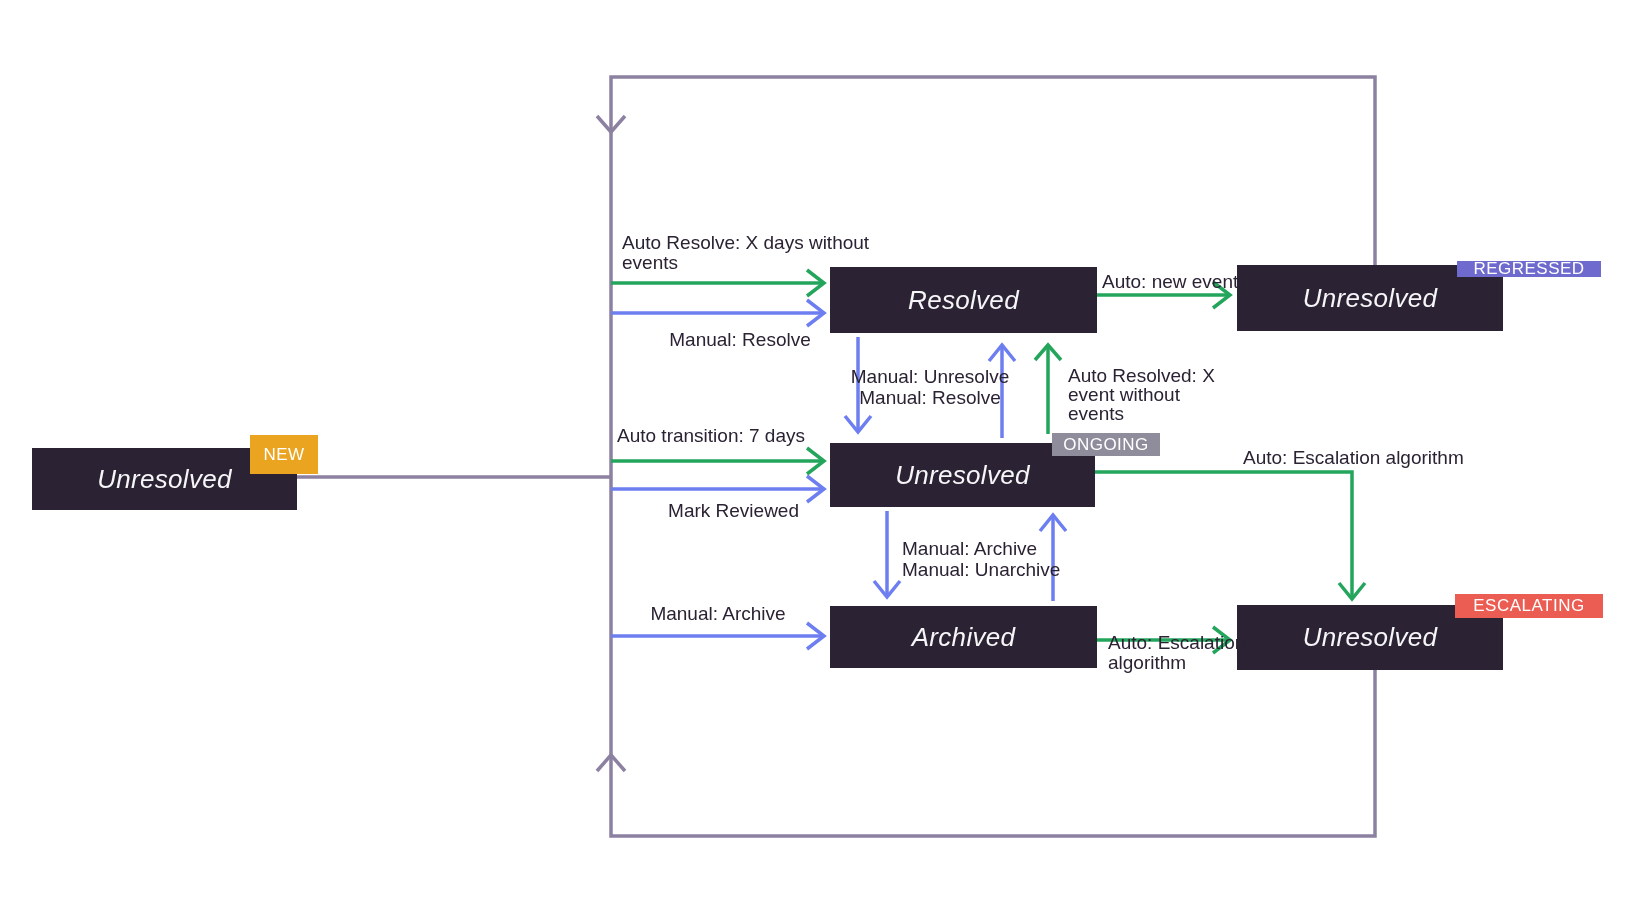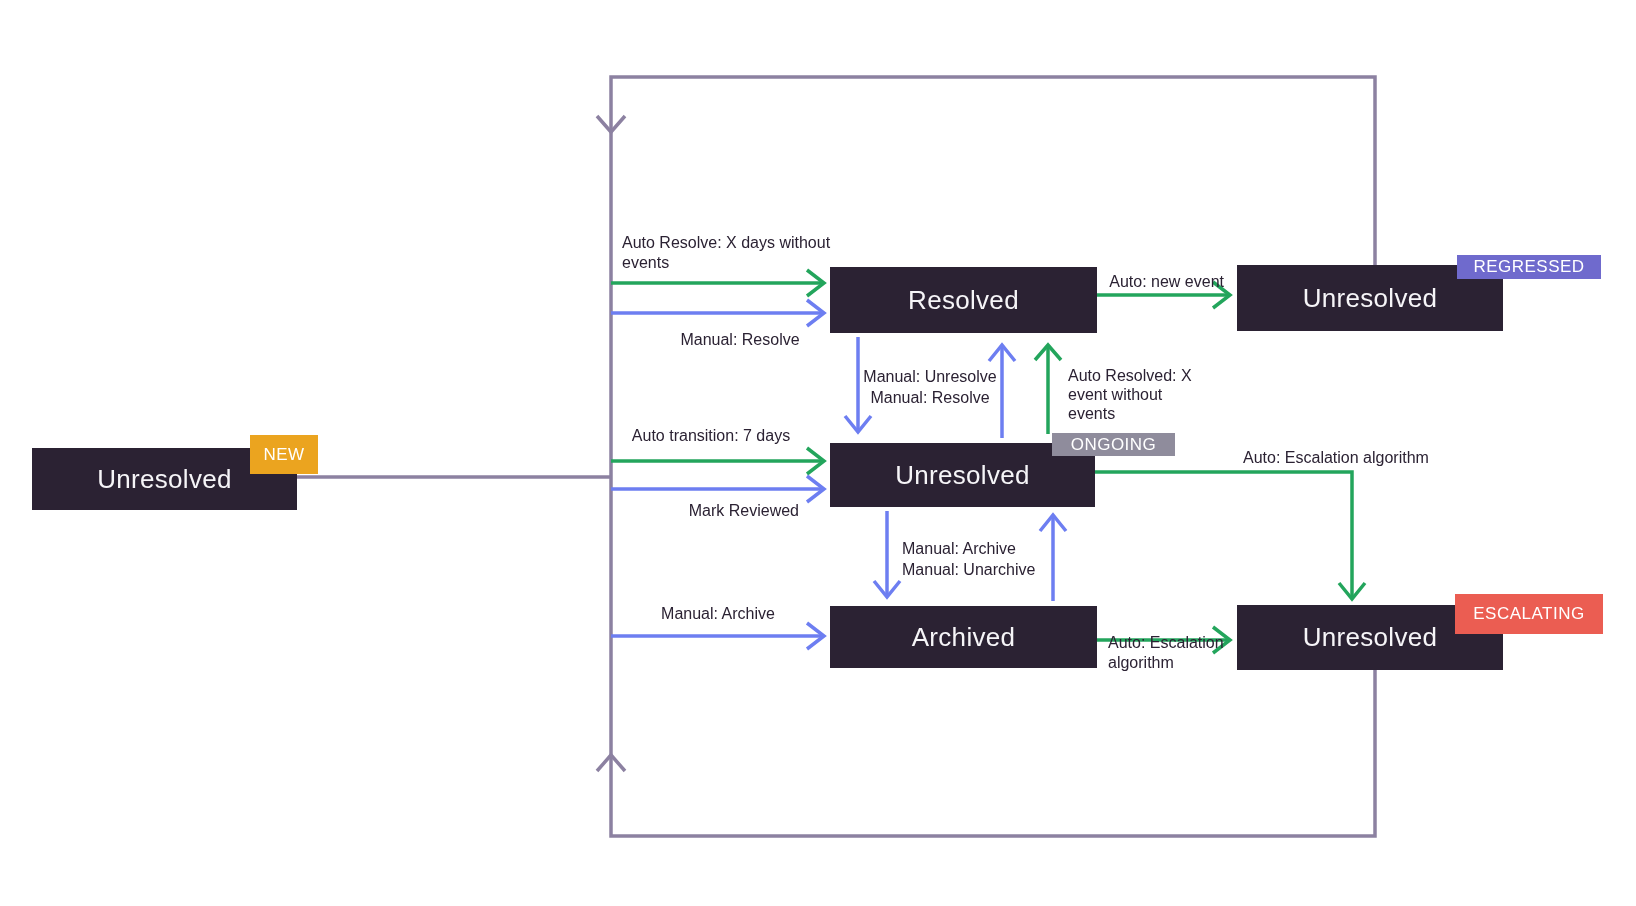--- a/index.html
+++ b/index.html
@@ -10,33 +10,33 @@
   }
   #diagram{position:absolute;left:0;top:0;width:1636px;height:906px;}
   svg.wires{position:absolute;left:0;top:0;}
   svg.wires path{fill:none;stroke-width:3.5px;}
   .l{stroke:var(--loop);}
   .g{stroke:var(--green);}
   .b{stroke:var(--blue);}
   .state{
     position:absolute;background:var(--boxbg);color:var(--boxtext);
     display:flex;align-items:center;justify-content:center;
-    font-size:26px;font-weight:500;letter-spacing:.3px;
+    font-size:26px;font-weight:500;letter-spacing:.3px;font-style:italic;
   }
   .badge{
     position:absolute;color:#fff;font-size:17px;font-weight:500;
     display:flex;align-items:center;justify-content:center;
     letter-spacing:.5px;z-index:5;
   }
   .badge-new{background:var(--badgenew);}
   .badge-ongoing{background:var(--badgeongoing);}
   .badge-regressed{background:var(--badgeregressed);}
   .badge-escalating{background:var(--badgeescalating);}
   .elabel{
-    position:absolute;color:var(--labeltext);font-size:16px;
+    position:absolute;color:var(--labeltext);font-size:19px;
     font-weight:500;line-height:20px;white-space:nowrap;
   }
   .elabel span{display:block;}
   .center{text-align:center;}
   .right{text-align:right;}
   .lh21{line-height:21px;}
   .lh19{line-height:19px;}
 </style>
 </head>
 <body>
@@ -92,23 +92,23 @@
     <span>Unresolved</span>
   </div>
   <div class="state" style="left:830px;top:606px;width:267px;height:62px;">
     <span>Archived</span>
   </div>
   <div class="state" style="left:1237px;top:605px;width:266px;height:65px;">
     <span>Unresolved</span>
   </div>
 
   <div class="badge badge-new" style="left:250px;top:435px;width:68px;height:39px;">NEW</div>
-  <div class="badge badge-ongoing" style="left:1052px;top:433px;width:123px;height:23px;">ONGOING</div>
-  <div class="badge badge-regressed" style="left:1457px;top:255px;width:144px;height:24px;">REGRESSED</div>
-  <div class="badge badge-escalating" style="left:1455px;top:594px;width:148px;height:40px;">ESCALATING</div>
+  <div class="badge badge-ongoing" style="left:1052px;top:433px;width:108px;height:23px;">ONGOING</div>
+  <div class="badge badge-regressed" style="left:1457px;top:261px;width:144px;height:16px;">REGRESSED</div>
+  <div class="badge badge-escalating" style="left:1455px;top:594px;width:148px;height:24px;">ESCALATING</div>
 
   <div class="elabel" style="left:622px;top:233px;">
     <span>Auto Resolve: X days without</span>
     <span>events</span>
   </div>
   <div class="elabel center" style="left:640px;top:330px;width:200px;">Manual: Resolve</div>
   <div class="elabel right" style="left:1102px;top:272px;width:122px;">Auto: new event</div>
   <div class="elabel center lh21" style="left:830px;top:366px;width:200px;">
     <span>Manual: Unresolve</span>
     <span>Manual: Resolve</span>

